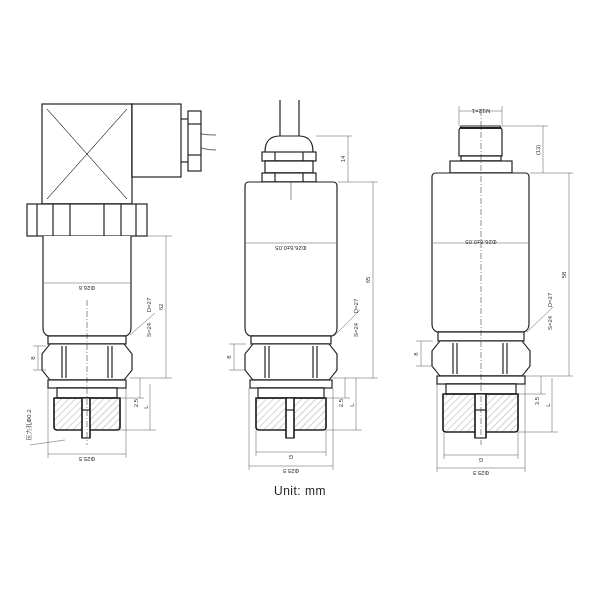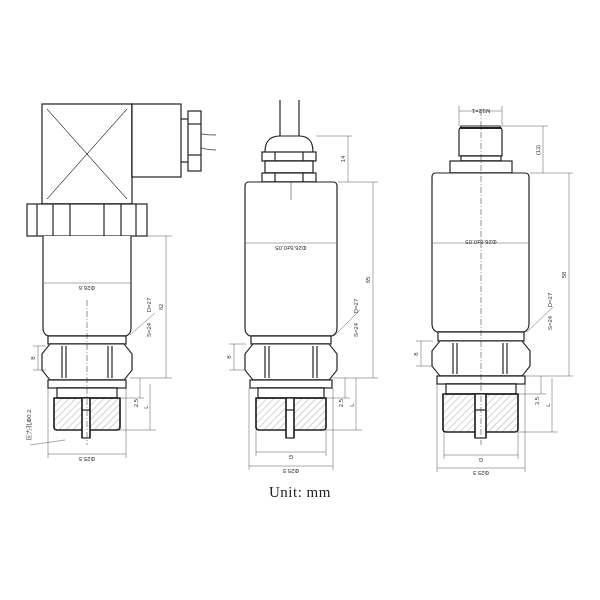--- a/index.html
+++ b/index.html
@@ -1,19 +1,19 @@
 <!DOCTYPE html>
 <html><head>
   <meta charset="utf-8">
   <style>
     html, body { margin: 0; padding: 0; background: #ffffff; }
     body { width: 600px; height: 600px; position: relative; overflow: hidden; font-family: "Liberation Sans", sans-serif; }
     svg.drawing { position: absolute; left: 0; top: 0; }
     .lbl { font-family: "Liberation Sans", sans-serif; font-size: 6px; fill: #333; }
-    .caption { position: absolute; left: 0; width: 600px; top: 484px; text-align: center; font-size: 15px; color: #222; font-family: Liberation Serif, serif; letter-spacing: 0.5px; }
+    .caption { position: absolute; left: 0; width: 600px; top: 484px; text-align: center; font-size: 12px; color: #222; font-family: Liberation Sans, sans-serif; letter-spacing: 0.5px; }
   </style>
 </head>
 <body>
 
 <svg class="drawing" width="600" height="600" viewBox="0 0 600 600">
   <defs>
     <pattern id="hatch" patternUnits="userSpaceOnUse" width="5" height="5" patternTransform="rotate(45)">
       <line x1="0" y1="0" x2="0" y2="5" stroke="#666" stroke-width="0.6"></line>
     </pattern>
   </defs>

